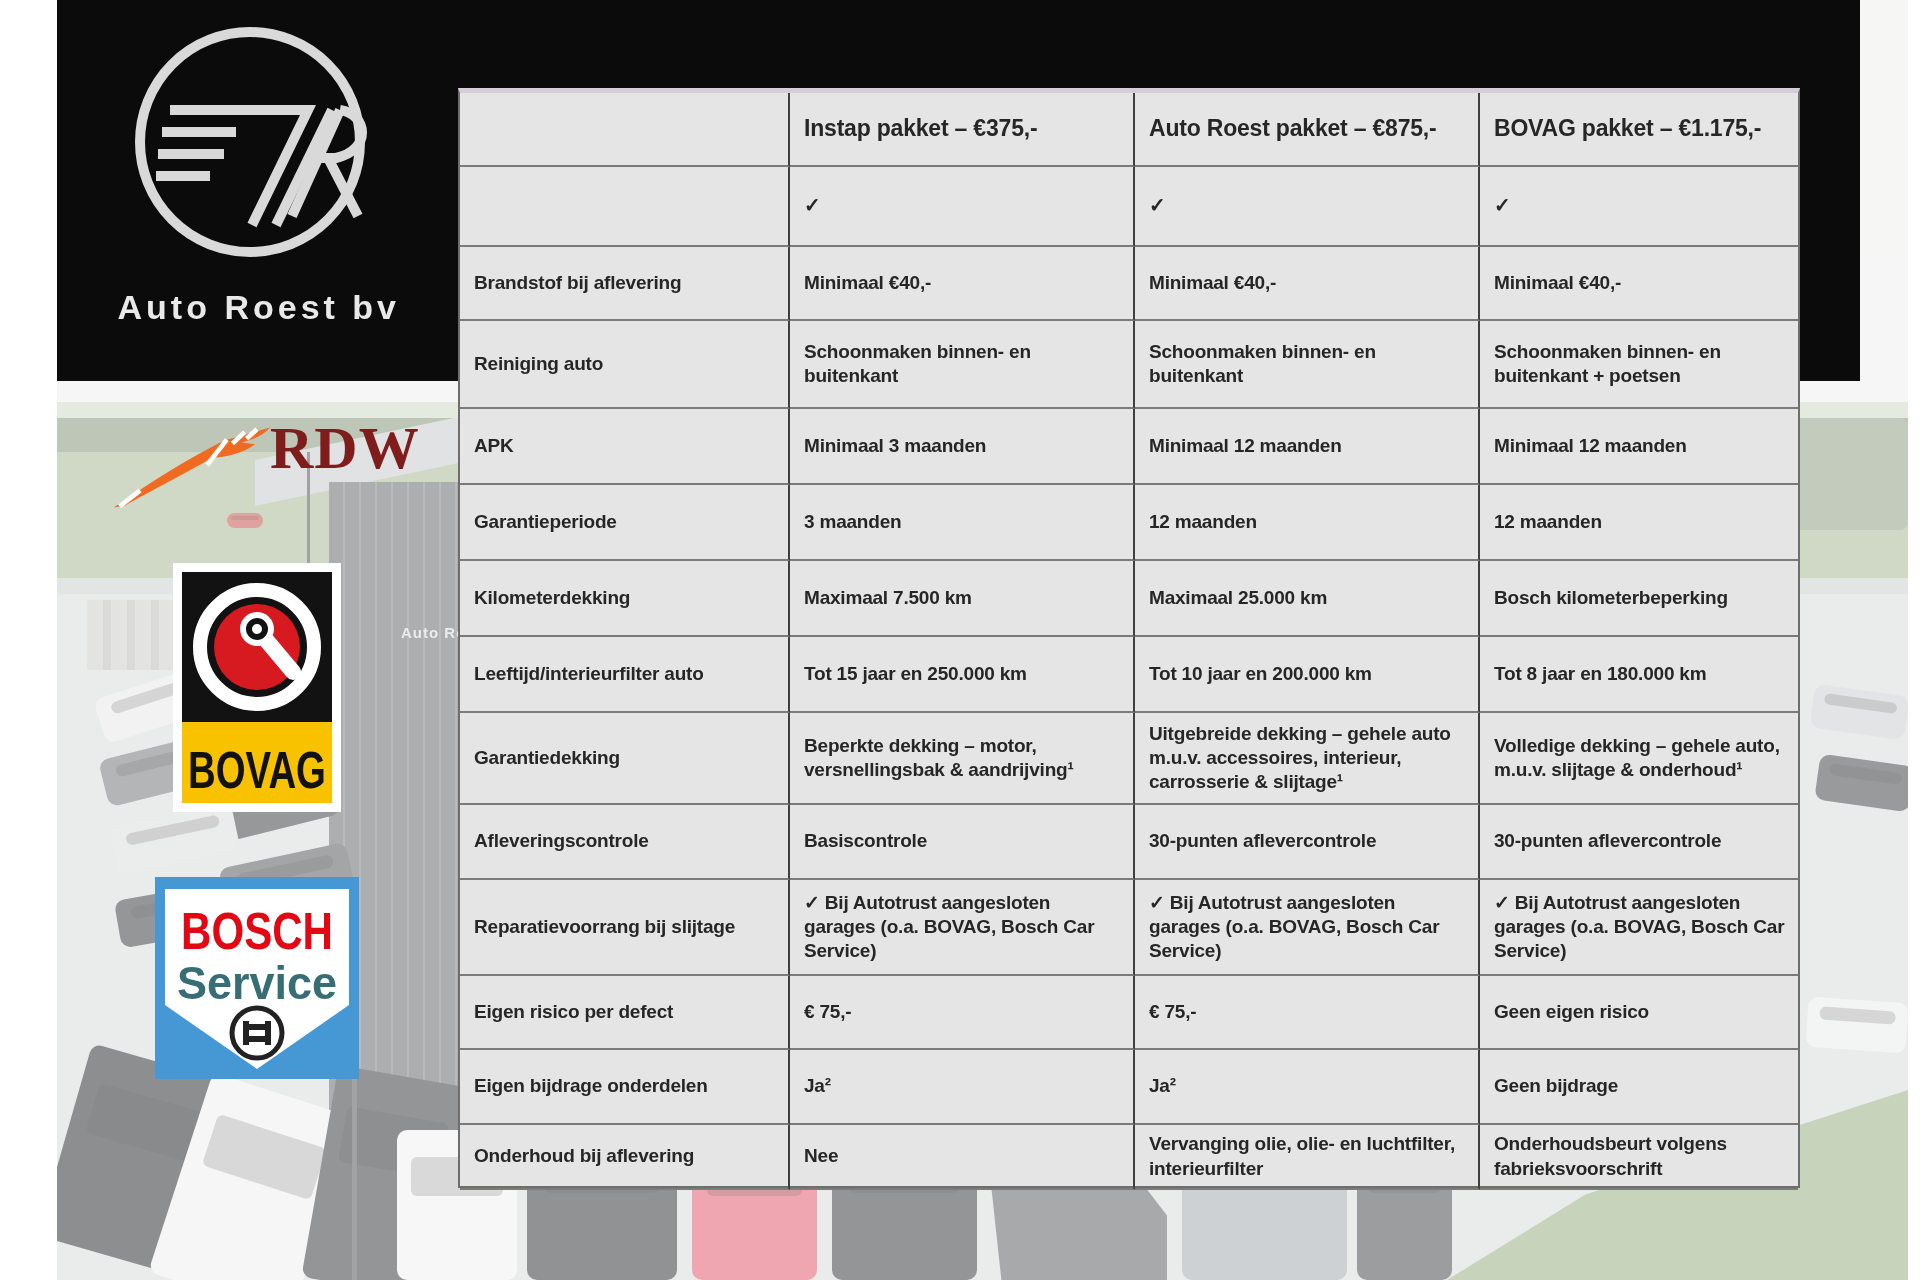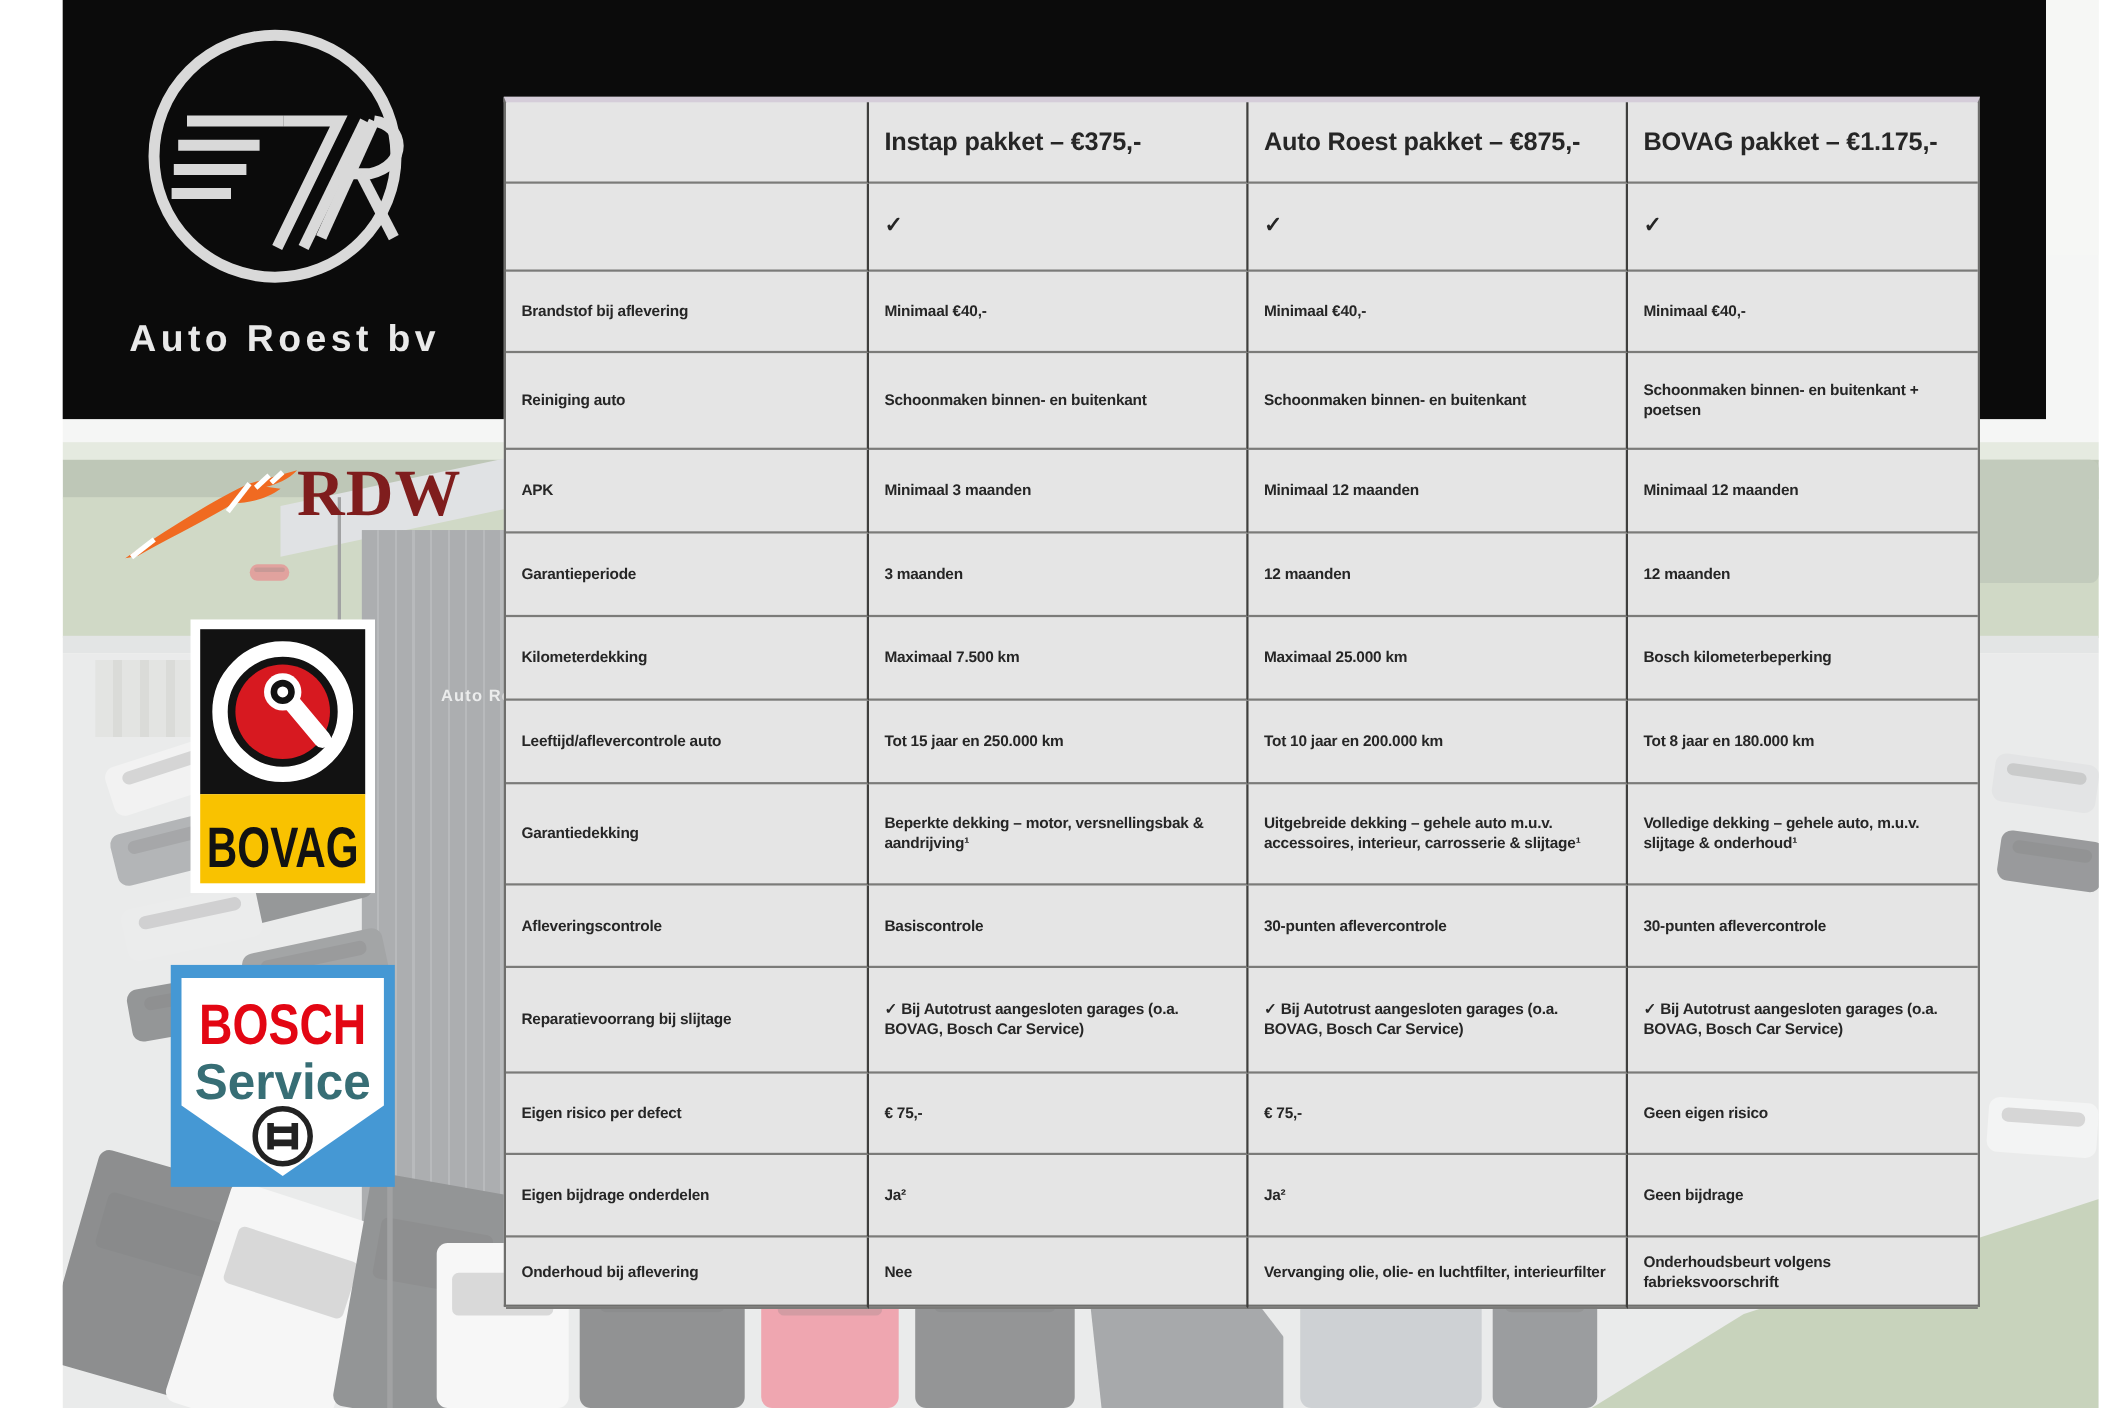--- a/index.html
+++ b/index.html
@@ -47,21 +47,21 @@
   
   .bosch{left:155px;top:877px;width:204px;height:202px;}
 
   
   .pkgtable{left:458px;top:88px;width:1342px;height:1100px;background:#e5e5e5;
       border:2px solid #6e6e6c;border-top:5px solid #d5cdd9;box-sizing:border-box;
       display:grid;grid-template-columns:330px 345px 345px 318px;
       grid-template-rows:74px 80px 74px 88px 76px 76px 76px 76px 92px 75px 96px 74px 75px 65px;}
   .cell{display:flex;align-items:center;box-sizing:border-box;
       border-bottom:2px solid #7b7b79;border-right:2px solid #3f3f3d;
-      padding:4px 12px 4px 14px;color:#262626;font-weight:700;font-size:14px;
+      padding:4px 12px 4px 14px;color:#262626;font-weight:700;font-size:19px;
       line-height:1.28;letter-spacing:-0.2px;}
   .cell:nth-child(4n){border-right:none;}
   .cell.hdr{font-size:23px;}
   .cell.chk{font-size:20px;}
 </style>
 </head>
 <body>
 
 <div class="abs photo">
   <div class="abs ph-hills"></div>
@@ -206,21 +206,21 @@
   <div class="cell">Garantieperiode</div>
   <div class="cell">3 maanden</div>
   <div class="cell">12 maanden</div>
   <div class="cell">12 maanden</div>
 
   <div class="cell">Kilometerdekking</div>
   <div class="cell">Maximaal 7.500 km</div>
   <div class="cell">Maximaal 25.000 km</div>
   <div class="cell">Bosch kilometerbeperking</div>
 
-  <div class="cell">Leeftijd/aflevercontrole auto</div>
+  <div class="cell">Leeftijd/interieurfilter auto</div>
   <div class="cell">Tot 15 jaar en 250.000 km</div>
   <div class="cell">Tot 10 jaar en 200.000 km</div>
   <div class="cell">Tot 8 jaar en 180.000 km</div>
 
   <div class="cell">Garantiedekking</div>
   <div class="cell">Beperkte dekking – motor, versnellingsbak &amp; aandrijving¹</div>
   <div class="cell">Uitgebreide dekking – gehele auto m.u.v. accessoires, interieur, carrosserie &amp; slijtage¹</div>
   <div class="cell">Volledige dekking – gehele auto, m.u.v. slijtage &amp; onderhoud¹</div>
 
   <div class="cell">Afleveringscontrole</div>

